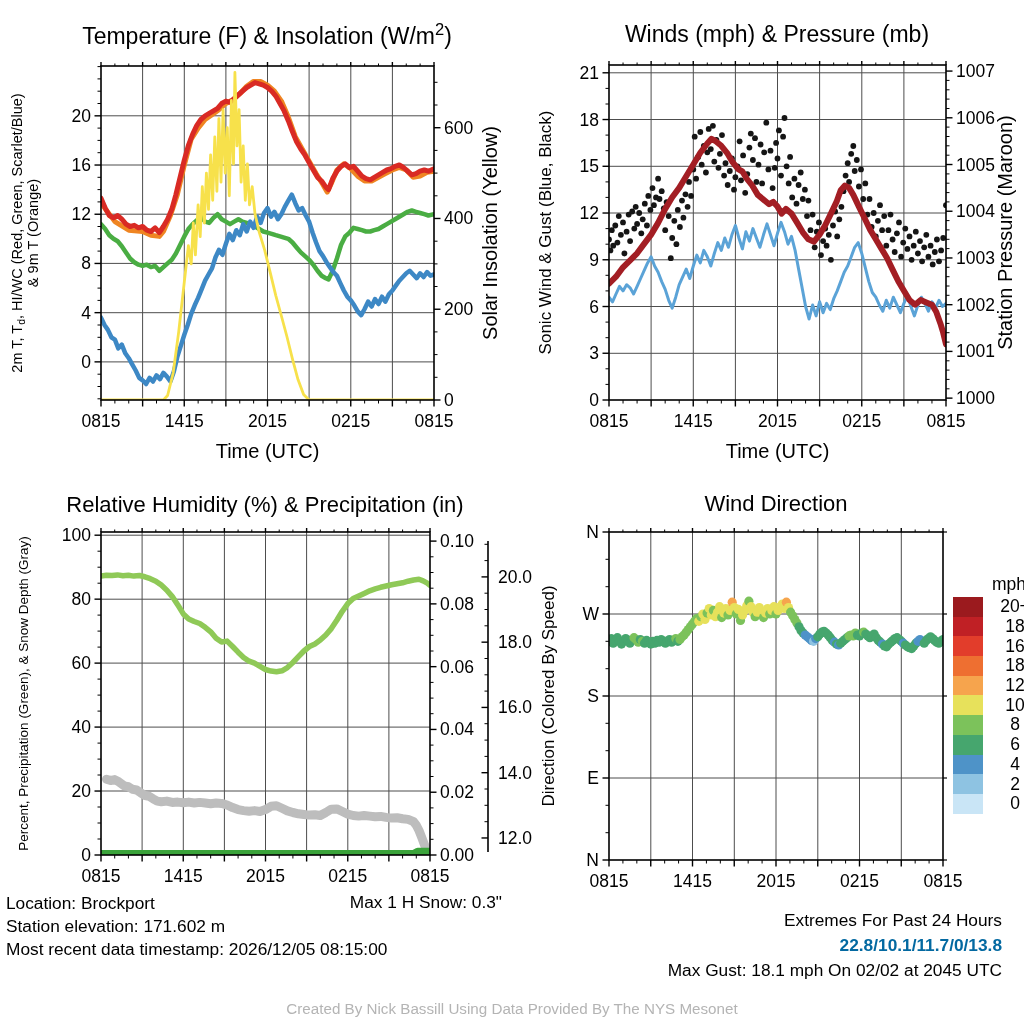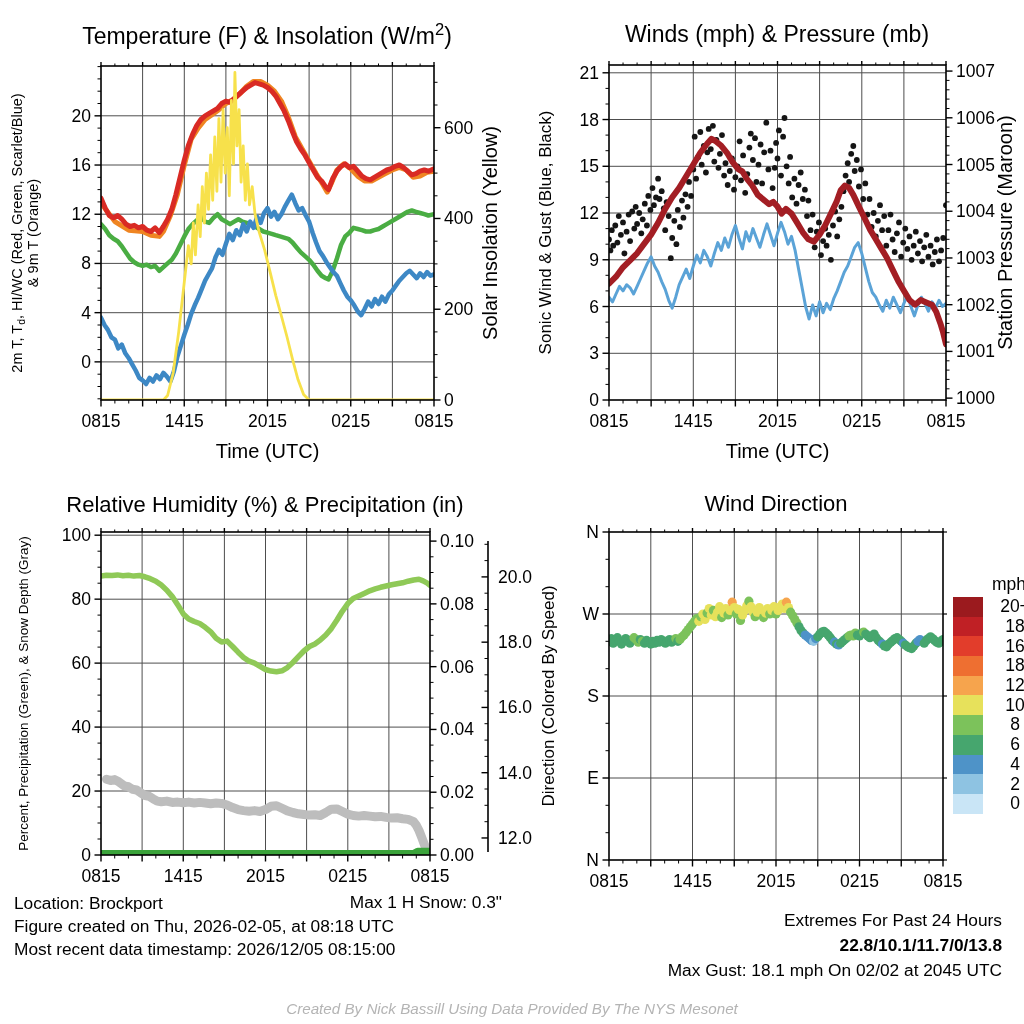--- a/index.html
+++ b/index.html
@@ -1,25 +1,25 @@
 <!DOCTYPE html>
 <html><head>
 <meta charset="utf-8">
 <style>
   html,body{margin:0;padding:0;background:#fff;}
   #page{position:relative;width:1024px;height:1024px;background:#fff;overflow:hidden;
         font-family:"Liberation Sans","DejaVu Sans",sans-serif;color:#000;}
   #charts{position:absolute;left:0;top:0;width:1024px;height:1024px;}
   .txtblock{position:absolute;font-size:17.3px;line-height:23.1px;white-space:nowrap;}
-  #station-info{left:14px;top:892px;}
+  #station-info{left:6px;top:892px;}
   #max-snow{left:290px;top:891px;width:212px;text-align:right;}
   #extremes{right:22px;top:908px;text-align:right;line-height:25px;margin-left:44px;}
-  #extremes .vals{color:#000000;font-weight:bold;}
+  #extremes .vals{color:#0369a1;font-weight:bold;}
   #footer{position:absolute;left:0;top:1000px;width:1024px;text-align:center;
-          font-size:15.2px;color:#b4b4b4;font-style:italic;}
+          font-size:15.2px;color:#b4b4b4;}
   #legend{position:absolute;left:953px;top:574px;font-size:17.5px;}
   #legend .ltitle{margin-left:39px;margin-bottom:2px;}
   #legend .lrow{height:19.7px;display:flex;align-items:center;}
   #legend .sw{width:30px;height:19.7px;flex:0 0 30px;}
   #legend .ll{margin-left:16px;min-width:32px;text-align:center;}
 </style>
 </head>
 <body>
 
 <div id="page">
@@ -1014,21 +1014,21 @@
         </div>
         <div class="lrow">
           <div class="sw" style="background: rgb(201, 229, 246);"></div>
           <div class="ll">0</div>
         </div>
       </div>
   </div>
 
   <div id="station-info" class="txtblock">
     <div>Location: Brockport</div>
-    <div>Figure created on Thu, 2026-02-05, at 08:18 UTC</div>
+    <div>Station elevation: 171.602 m</div>
     <div>Most recent data timestamp: 2026/12/05 08:15:00</div>
   </div>
 
   <div id="max-snow" class="txtblock">Max 1 H Snow: 0.3"</div>
 
   <div id="extremes" class="txtblock">
     <div>Extremes For Past 24 Hours</div>
     <div class="vals">22.8/10.1/11.7/0/13.8</div>
     <div>Max Gust: 18.1 mph On 02/02 at 2045 UTC</div>
   </div>

